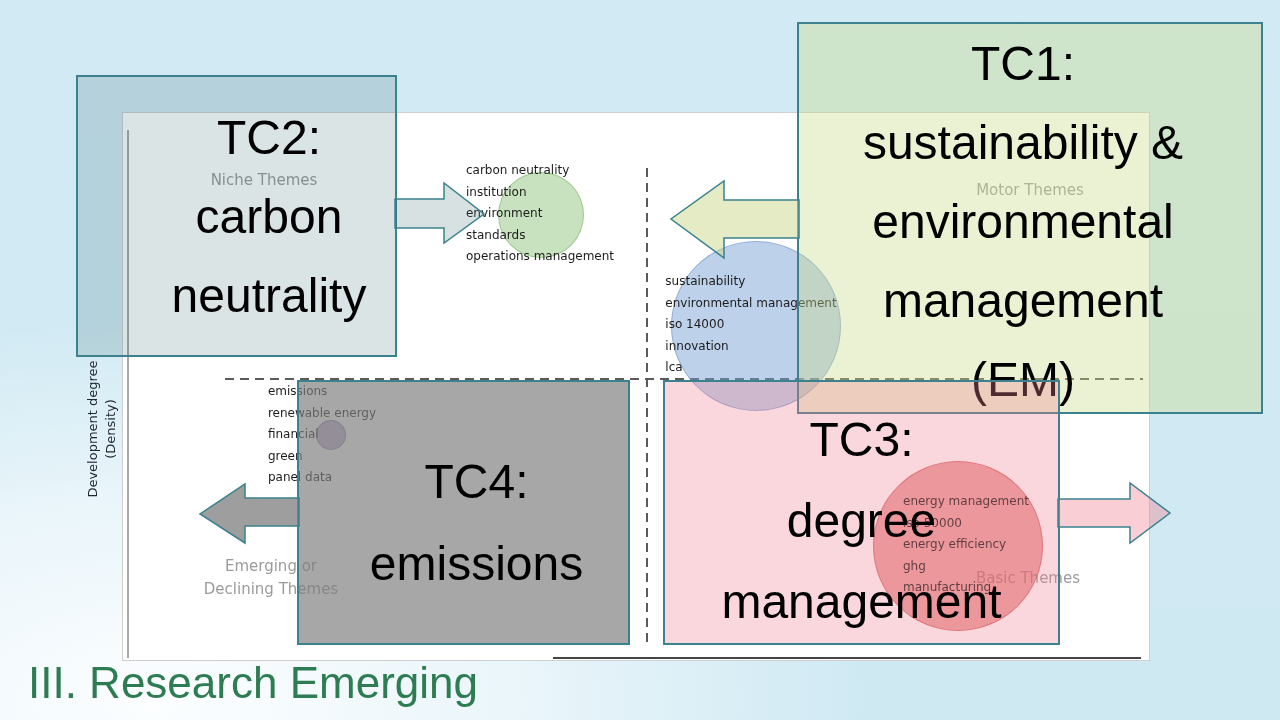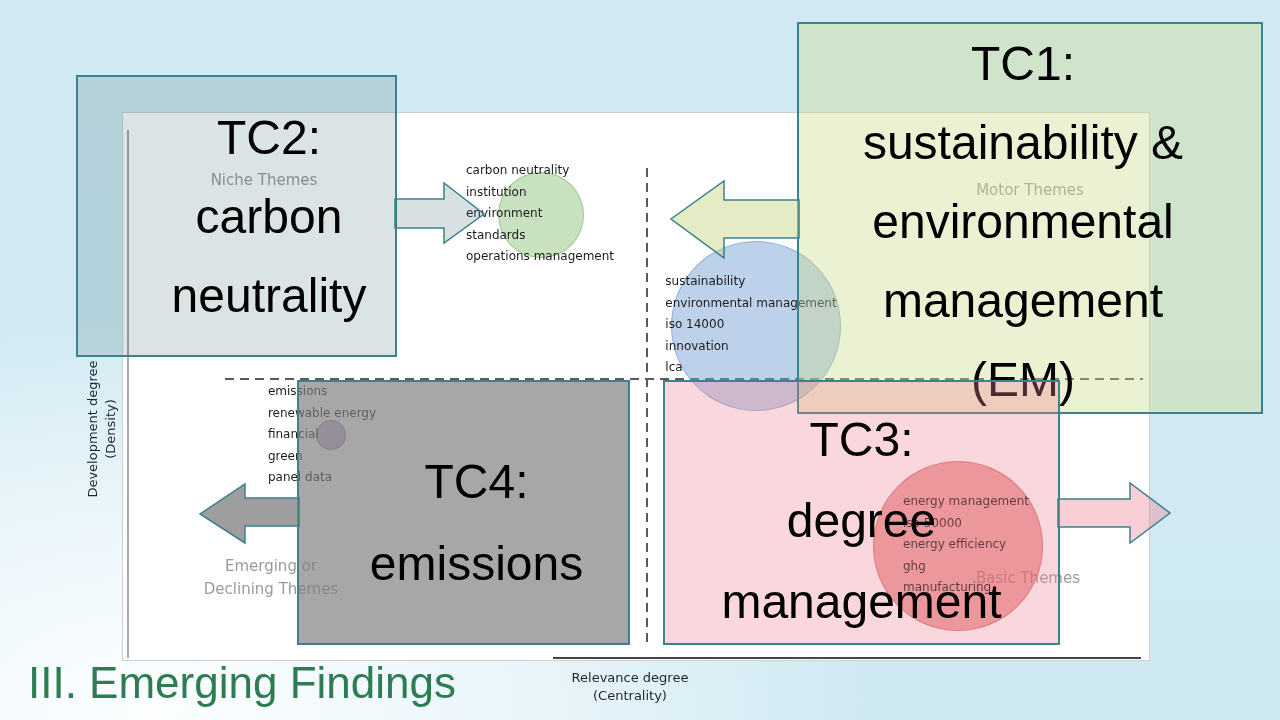--- a/index.html
+++ b/index.html
@@ -67,22 +67,20 @@
 
   <div id="panel" class="abs"></div>
 
   <div id="yAxisLine" class="abs"></div>
   <div id="xAxisLine" class="abs"></div>
   <div id="vDash" class="abs"></div>
   <div id="hDash" class="abs"></div>
 
   <div id="yAxisLabel" class="abs axlabel">Development degree
 (Density)</div>
-  <div id="xAxisLabel" class="abs axlabel">Relevance degree
-(Centrality)</div>
 
   <div class="abs qlabel" style="left:264px; top:180px;">Niche Themes</div>
   <div class="abs qlabel" style="left:1030px; top:190px;">Motor Themes</div>
   <div class="abs qlabel" style="left:271px; top:578px;">Emerging or
 Declining Themes</div>
   <div class="abs qlabel" style="left:1028px; top:578px;">Basic Themes</div>
 
   <div id="bubbleGreen" class="abs bubble"></div>
   <div id="bubbleBlue" class="abs bubble"></div>
   <div id="bubblePurple" class="abs bubble"></div>
@@ -130,15 +128,15 @@
 degree
 management</div>
 
   <svg id="arrowLayer" class="abs" width="1280" height="720" viewBox="0 0 1280 720">
     <polygon points="395,199 444,199 444,183 484,214 444,243 444,228 395,228" fill="rgba(32,90,96,0.18)" stroke="#3b818e" stroke-width="1.5"></polygon>
     <polygon points="799,200 724,200 724,181 671,219 724,258 724,238 799,238" fill="rgba(203,218,139,0.5)" stroke="#3b818e" stroke-width="1.5"></polygon>
     <polygon points="299,498 245,498 245,484 200,514 245,543 245,526 299,526" fill="rgba(125,125,125,0.75)" stroke="#3b818e" stroke-width="1.5"></polygon>
     <polygon points="1058,499 1130,499 1130,483 1170,513 1130,543 1130,527 1058,527" fill="rgba(240,130,145,0.38)" stroke="#3b818e" stroke-width="1.5"></polygon>
   </svg>
 
-  <div id="footer" class="abs">III. Emerging Findings</div>
+  <div id="footer" class="abs">III. Research Emerging</div>
 
 </div>
 
 </body></html>

